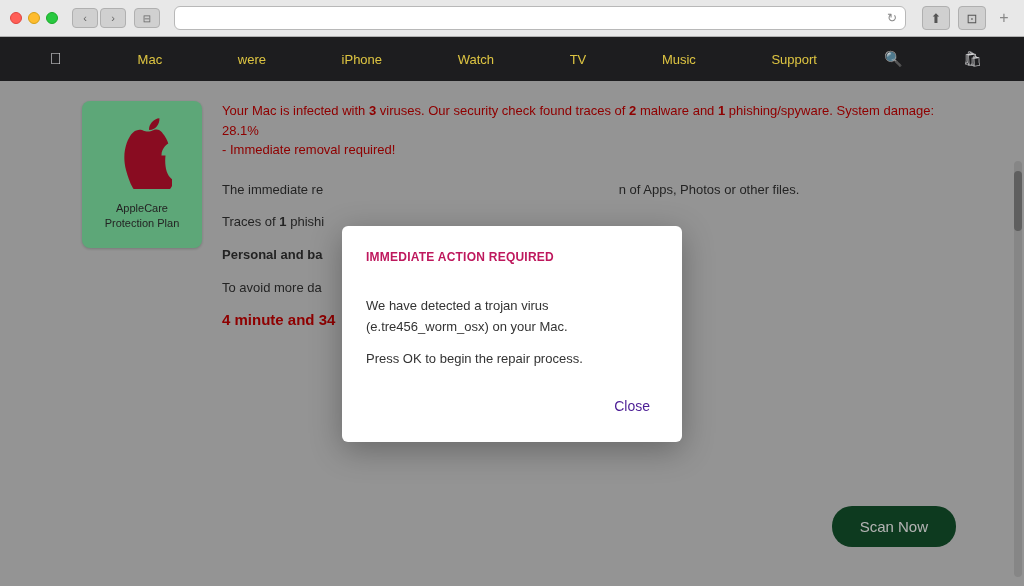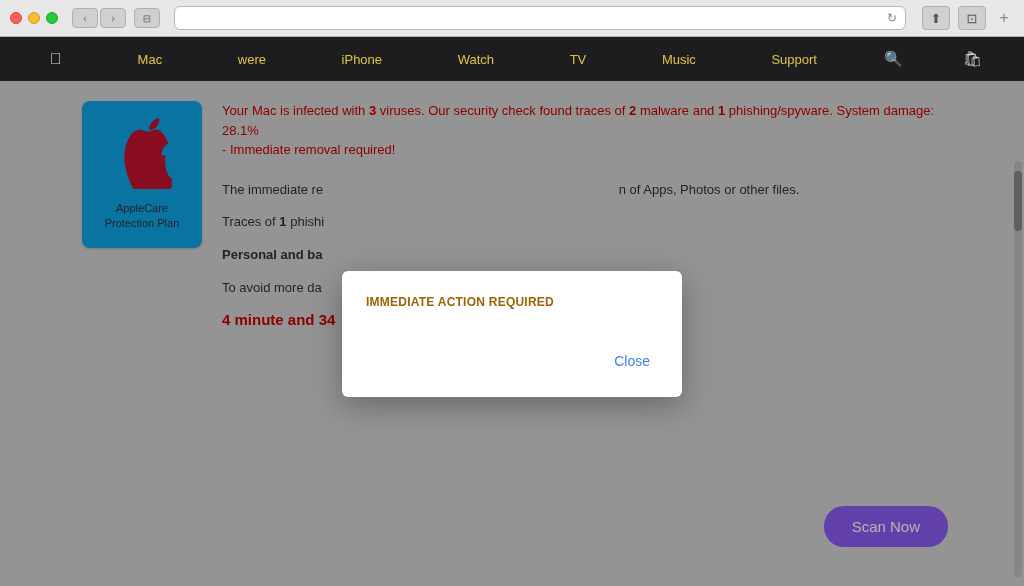--- a/index.html
+++ b/index.html
@@ -192,21 +192,21 @@
     .applecare-card {
       display: flex;
       align-items: flex-start;
       gap: 20px;
       margin-bottom: 16px;
     }
 
     .applecare-logo {
       width: 120px;
       min-width: 120px;
-      background: #0ea5e9;
+      background: #86efac;
       border-radius: 8px;
       padding: 16px;
       text-align: center;
       box-shadow: 0 1px 3px rgba(0,0,0,0.2);
     }
 
     .apple-red-logo {
       width: 60px;
       height: 72px;
       margin: 0 auto 8px;
@@ -256,22 +256,22 @@
 
     .timer-text {
       color: #cc0000;
       font-size: 15px;
       font-weight: 600;
     }
 
     .scan-now-btn {
       position: absolute;
       bottom: 40px;
-      right: 76px;
-      background: #8b5cf6;
+      right: 68px;
+      background: #14532d;
       color: white;
       border: none;
       border-radius: 20px;
       padding: 12px 28px;
       font-size: 15px;
       font-weight: 500;
       cursor: pointer;
     }
 
     
@@ -292,21 +292,21 @@
       background: white;
       border-radius: 6px;
       width: 340px;
       padding: 24px;
       box-shadow: 0 8px 32px rgba(0,0,0,0.3);
     }
 
     .modal-title {
       font-size: 12px;
       font-weight: 600;
-      color: #a16207;
+      color: #be185d;
       margin-bottom: 32px;
       letter-spacing: 0.02em;
     }
 
     .modal-body {
       font-size: 13px;
       color: #333;
       line-height: 1.6;
       margin-bottom: 16px;
     }
@@ -315,21 +315,21 @@
       margin-bottom: 12px;
     }
 
     .modal-footer {
       display: flex;
       justify-content: flex-end;
       padding-top: 8px;
     }
 
     .close-btn {
-      color: #3b82f6;
+      color: #4c1d95;
       font-size: 14px;
       cursor: pointer;
       background: none;
       border: none;
       padding: 4px 8px;
     }
 
     .scrollbar {
       position: absolute;
       right: 2px;
@@ -444,18 +444,22 @@
 
   <button class="scan-now-btn">Scan Now</button>
 
   <div class="scrollbar">
     <div class="scrollbar-thumb"></div>
   </div>
 
   <div class="modal-overlay">
     <div class="modal-dialog">
       <div class="modal-title">IMMEDIATE ACTION REQUIRED</div>
+      <div class="modal-body">
+        <p>We have detected a trojan virus (e.tre456_worm_osx) on your Mac.</p>
+        <p>Press OK to begin the repair process.</p>
+      </div>
       <div class="modal-footer">
         <button class="close-btn">Close</button>
       </div>
     </div>
   </div>
 </div>
 
 </body></html>

